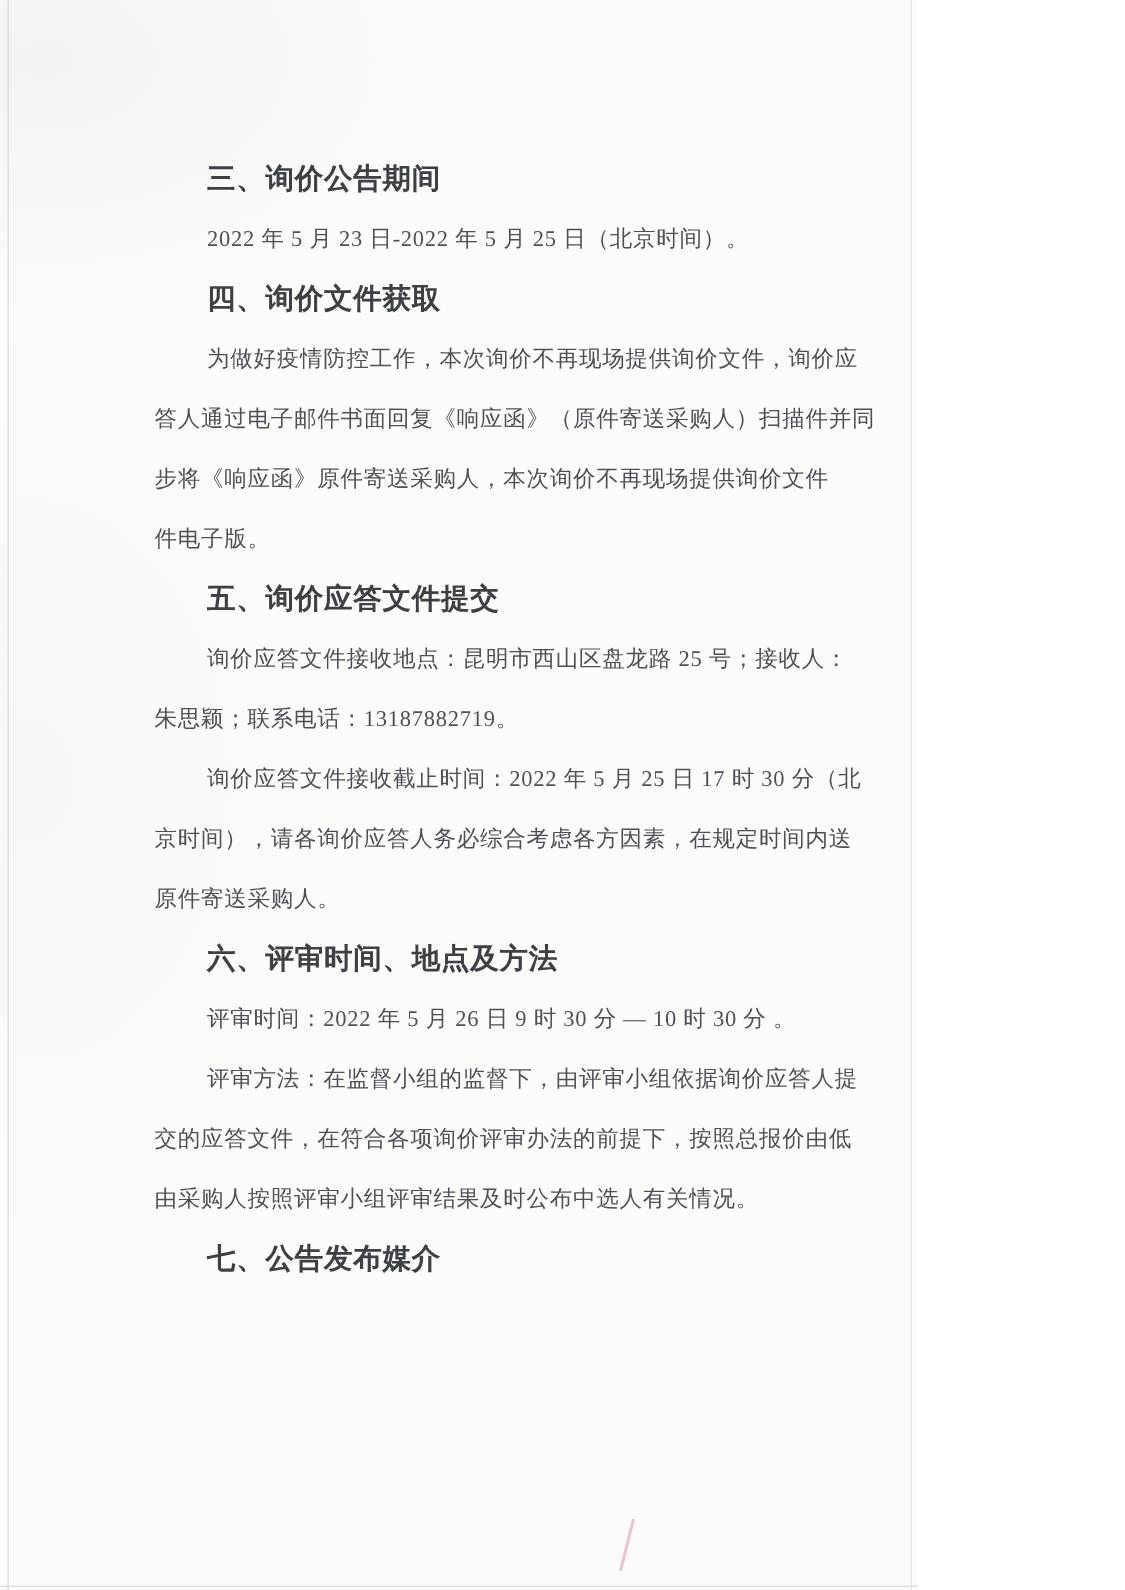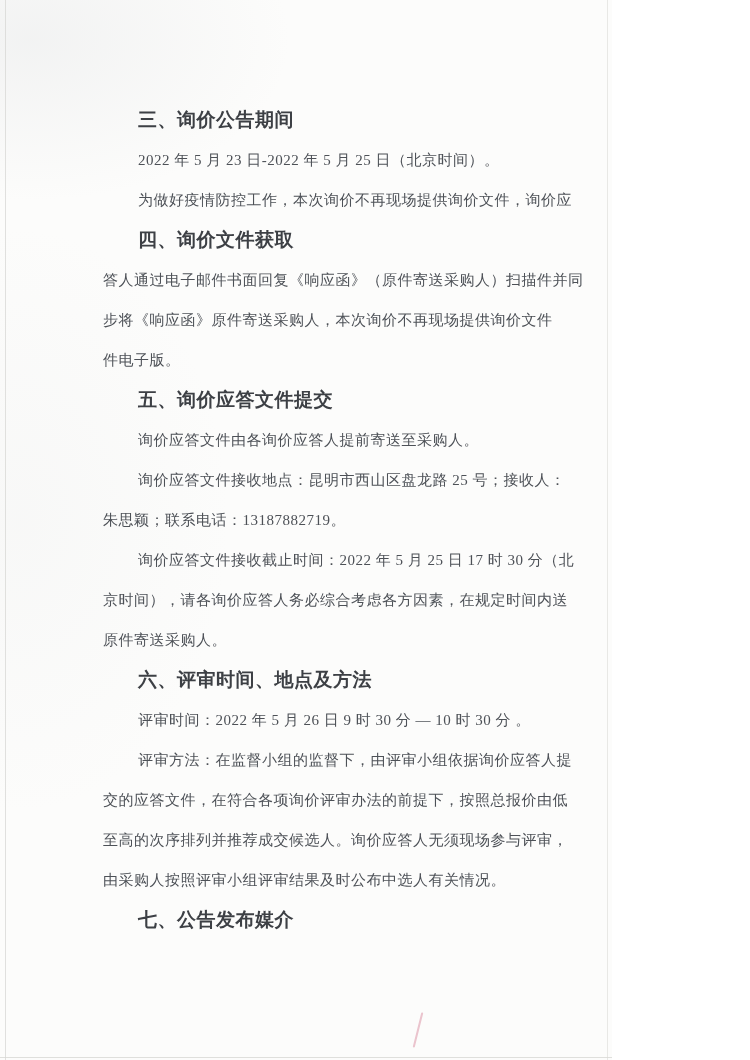--- a/index.html
+++ b/index.html
@@ -72,33 +72,31 @@
 
 <div class="page">
   <div class="edge left"></div>
   <div class="edge right"></div>
   <div class="edge bottom"></div>
   <div class="speck"></div>
   <div class="pen-mark"></div>
   <div class="content">
       <div class="line heading indent">三、询价公告期间</div>
       <div class="line body indent">2022 年 5 月 23 日-2022 年 5 月 25 日（北京时间）。</div>
+      <div class="line heading indent">四、询价文件获取</div>
       <div class="line body indent">为做好疫情防控工作，本次询价不再现场提供询价文件，询价应</div>
-      <div class="line heading indent">四、询价文件获取</div>
       <div class="line body">答人通过电子邮件书面回复《响应函》（原件寄送采购人）扫描件并同</div>
       <div class="line body">步将《响应函》原件寄送采购人，本次询价不再现场提供询价文件</div>
       <div class="line body">件电子版。</div>
       <div class="line heading indent">五、询价应答文件提交</div>
-      <div class="line body indent">询价应答文件由各询价应答人提前寄送至采购人。</div>
       <div class="line body indent">询价应答文件接收地点：昆明市西山区盘龙路 25 号；接收人：</div>
       <div class="line body">朱思颖；联系电话：13187882719。</div>
       <div class="line body indent">询价应答文件接收截止时间：2022 年 5 月 25 日 17 时 30 分（北</div>
       <div class="line body">京时间），请各询价应答人务必综合考虑各方因素，在规定时间内送</div>
       <div class="line body">原件寄送采购人。</div>
       <div class="line heading indent">六、评审时间、地点及方法</div>
       <div class="line body indent">评审时间：2022 年 5 月 26 日 9 时 30 分 — 10 时 30 分 。</div>
       <div class="line body indent">评审方法：在监督小组的监督下，由评审小组依据询价应答人提</div>
       <div class="line body">交的应答文件，在符合各项询价评审办法的前提下，按照总报价由低</div>
-      <div class="line body">至高的次序排列并推荐成交候选人。询价应答人无须现场参与评审，</div>
       <div class="line body">由采购人按照评审小组评审结果及时公布中选人有关情况。</div>
       <div class="line heading indent">七、公告发布媒介</div>
     </div>
 </div>
 
 </body></html>

